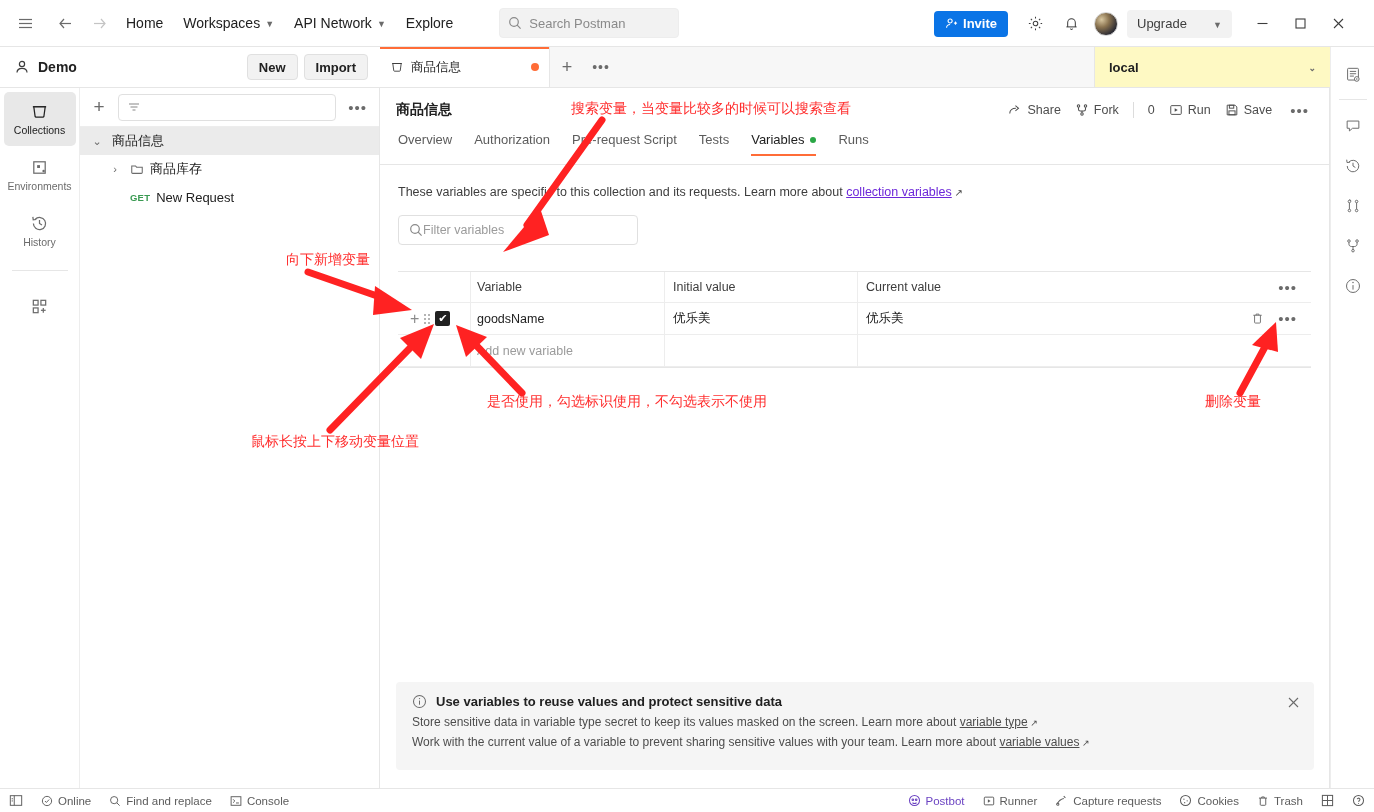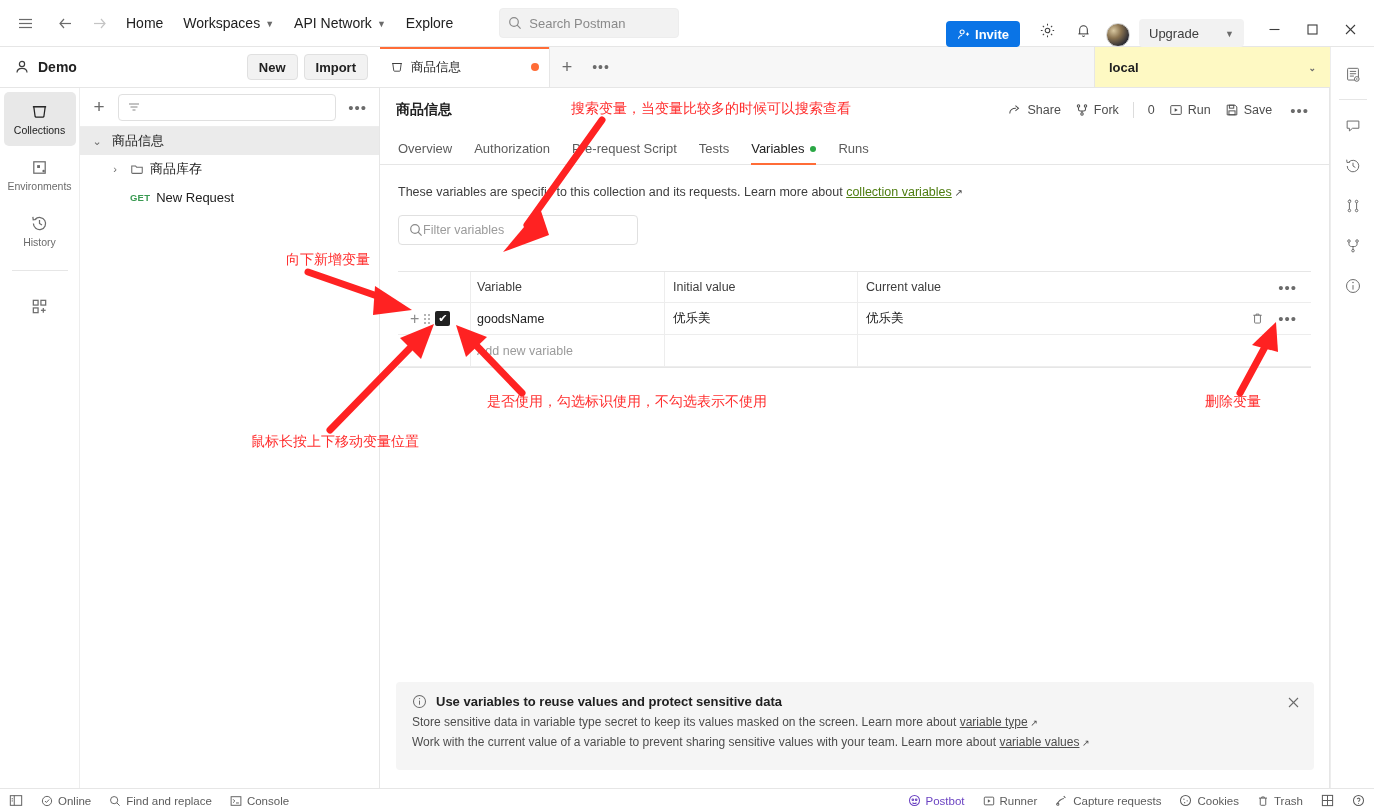--- a/index.html
+++ b/index.html
@@ -33,21 +33,21 @@
   .search-wrap {
     margin-left: 36px; width: 180px;
   }
   .searchbox {
     width: 180px; height: 30px; background: #f2f2f2; border: 1px solid #ededed;
     border-radius: 4px; display: flex; align-items: center; padding: 0 8px; gap: 7px;
   }
   .searchbox .ph { font-size: 13px; color: #8a8a8a; }
   .topbar-right {
     position: absolute; right: 0; top: 0; height: 47px;
-    display: flex; align-items: flex-end; gap: 2px; padding-right: 6px;
+    display: flex; align-items: center; gap: 2px; padding-right: 18px;
   }
   .invite-btn {
     background: #0a74e6; color: #fff; font-size: 13px; font-weight: bold;
     height: 26px; padding: 0 11px; border-radius: 4px;
     display: flex; align-items: center; gap: 5px; margin-right: 8px;
   }
   .avatar {
     width: 24px; height: 24px; border-radius: 50%; margin: 0 7px 0 4px;
     background: radial-gradient(circle at 30% 30%, #d8c7a0 0%, #8a7350 35%, #2b2b33 75%, #4a4a55 100%);
     border: 1px solid #d5d5d5;
@@ -150,34 +150,34 @@
   .main-head {
     height: 44px; display: flex; align-items: center; padding: 0 16px;
   }
   .coll-title { font-size: 14px; font-weight: bold; }
   .main-actions { margin-left: auto; display: flex; align-items: center; gap: 14px;
                   font-size: 12.5px; color: #4d4d4d; }
   .act { display: flex; align-items: center; gap: 5px; }
   .act-sep { width: 1px; height: 16px; background: #dcdcdc; }
 
   .tabs2 {
-    height: 33px; display: flex; align-items: flex-end; gap: 22px;
+    height: 33px; display: flex; align-items: flex-start; gap: 22px;
     padding: 0 18px; border-bottom: 1px solid #e6e6e6; font-size: 13px; color: #5c5c5c;
   }
   .t2 { padding-bottom: 8px; position: relative; display: flex; align-items: center; gap: 6px; }
   .t2.active { color: #212121; font-weight: normal; }
   .t2.active::after {
     content:""; position:absolute; left:0; right:0; bottom:-1px; height:2px; background:#ff6c37;
   }
   .green-dot { width: 6px; height: 6px; border-radius: 50%; background: #2aa745; }
 
   .desc {
     font-size: 12.5px; color: #3d3d3d; padding: 20px 18px 0;
   }
-  .desc a { color: #4d7c0f; text-decoration: underline; }
+  .desc a { color: #6d28d9; text-decoration: underline; }
 
   .filter-vars {
     margin: 16px 18px 0; width: 240px; height: 30px;
     border: 1px solid #e0e0e0; border-radius: 4px;
     display: flex; align-items: center; padding: 0 10px;
   }
   .filter-vars .ph { font-size: 12.5px; color: #9b9b9b; }
 
   
   .vtable { margin: 26px 18px 0; border: 1px solid #e6e6e6; border-left: none; border-right: none; }

